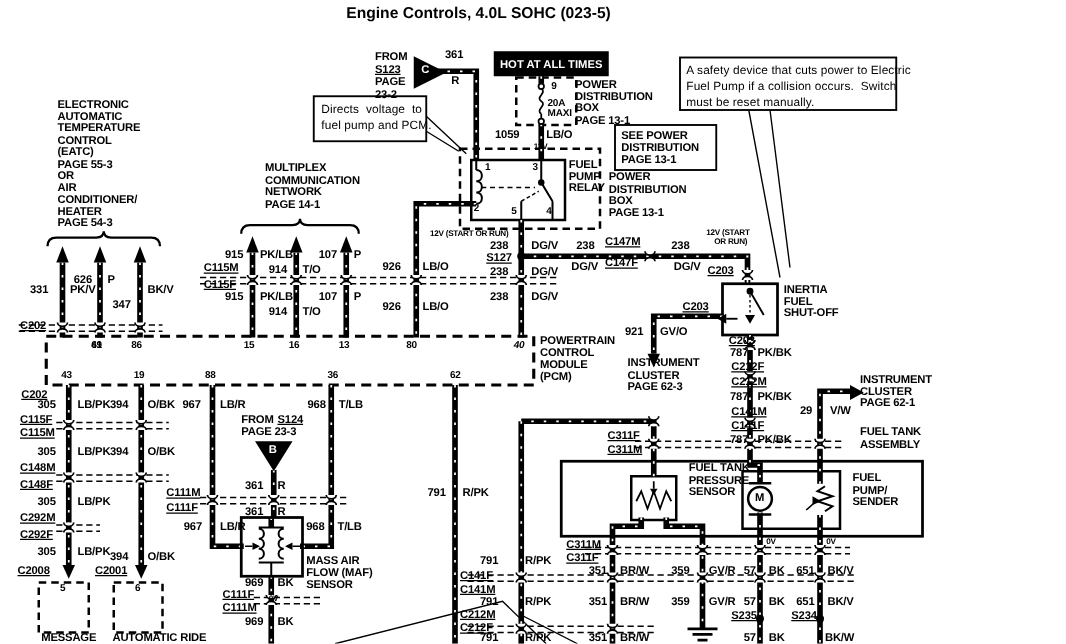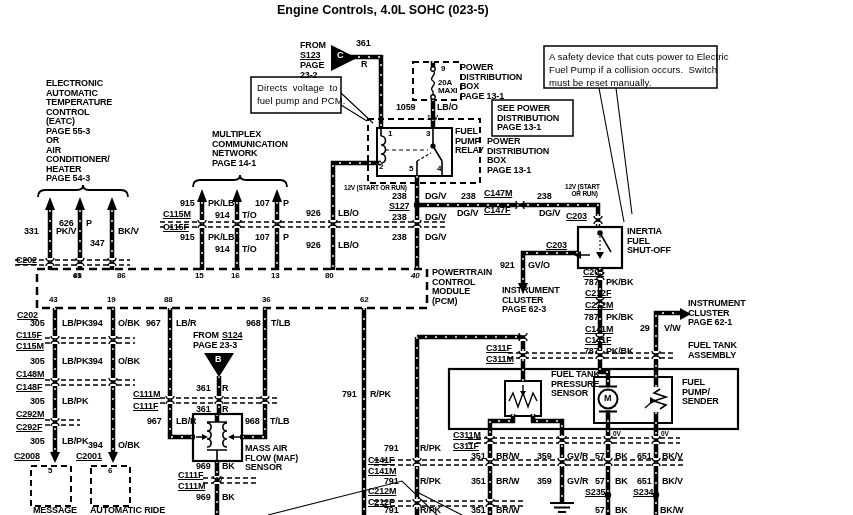--- a/index.html
+++ b/index.html
@@ -191,20 +191,21 @@
         <path d="M486,499 a4,3 0 0 0 8,0 M486,507 a4,3 0 0 1 8,0"></path>
         <path d="M594,216 a4,3 0 0 0 8,0 M594,224 a4,3 0 0 1 8,0"></path>
         <path d="M596,272 a4,3 0 0 0 8,0 M596,280 a4,3 0 0 1 8,0"></path>
         <path d="M596,297 a4,3 0 0 0 8,0 M596,305 a4,3 0 0 1 8,0"></path>
         <path d="M596,334 a4,3 0 0 0 8,0 M596,342 a4,3 0 0 1 8,0"></path>
         <path d="M516,201 a4,3 0 0 0 8,0 M516,209 a4,3 0 0 1 8,0"></path>
         <path d="M519,333 a4,3 0 0 0 8,0 M519,341 a4,3 0 0 1 8,0"></path>
       </g>
   </svg>
 
+  <div id="banner">HOT AT ALL TIMES</div>
   <div id="labels">
       <span class="lb ttl" style="left: 277px; top: 6px;">Engine Controls, 4.0L SOHC (023-5)</span>
       <span class="lb" style="left: 46px; top: 79px;">ELECTRONIC
 AUTOMATIC
 TEMPERATURE
 CONTROL
 (EATC)
 PAGE 55-3
 OR
 AIR
@@ -342,21 +343,21 @@
       <span class="lb" style="left: 595px; top: 506px;">57</span>
       <span class="lb" style="left: 615px; top: 506px;">BK</span>
       <span class="lb" style="left: 633px; top: 520px; margin-left: 33px;">570</span>
       <span class="lb" style="left: 660px; top: 506px;">BK/W</span>
       <span class="lb" style="left: 432px; top: 268px;">POWERTRAIN
 CONTROL
 MODULE
 (PCM)</span>
       <span class="lb p" style="left: 45px; top: 272px; padding-left: 28px;">69</span>
       <span class="lb p" style="left: 73px; top: 272px;">41</span>
-      <span class="lb p" style="left: 105px; top: 272px; margin-left: 12px;">86</span>
+      <span class="lb p" style="left: 105px; top: 272px;">86</span>
       <span class="lb p" style="left: 195px; top: 272px;">15</span>
       <span class="lb p" style="left: 231px; top: 272px;">16</span>
       <span class="lb p" style="left: 271px; top: 272px;">13</span>
       <span class="lb p" style="left: 325px; top: 272px;">80</span>
       <span class="lb p" style="left: 411px; top: 272px; font-style: italic;">40</span>
       <span class="lb p" style="left: 49px; top: 296px;">43</span>
       <span class="lb p" style="left: 107px; top: 296px;">19</span>
       <span class="lb p" style="left: 164px; top: 296px;">88</span>
       <span class="lb p" style="left: 262px; top: 296px;">36</span>
       <span class="lb p" style="left: 360px; top: 296px;">62</span>

